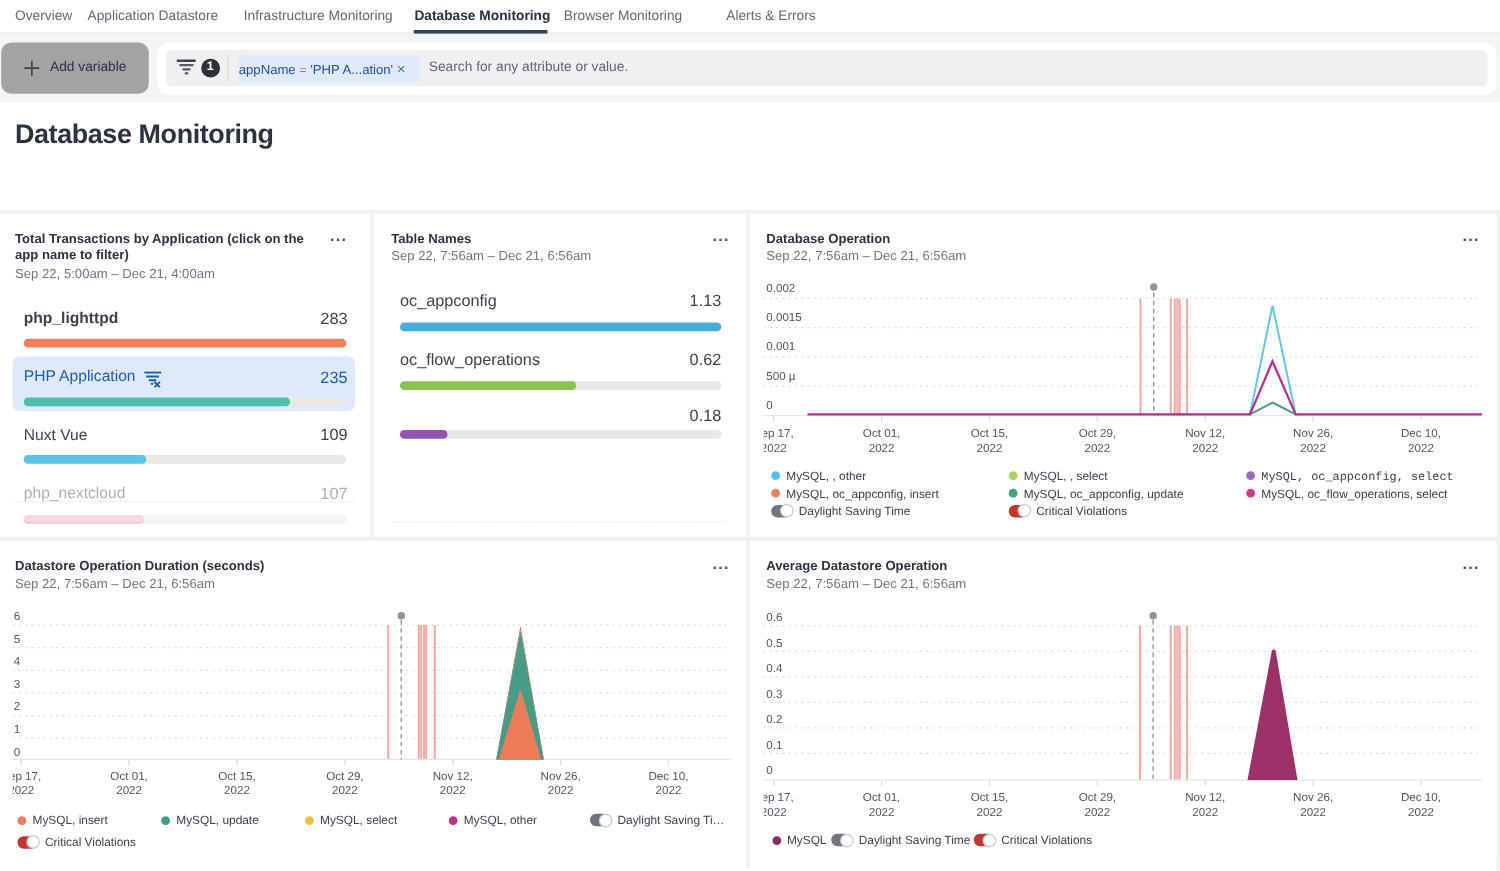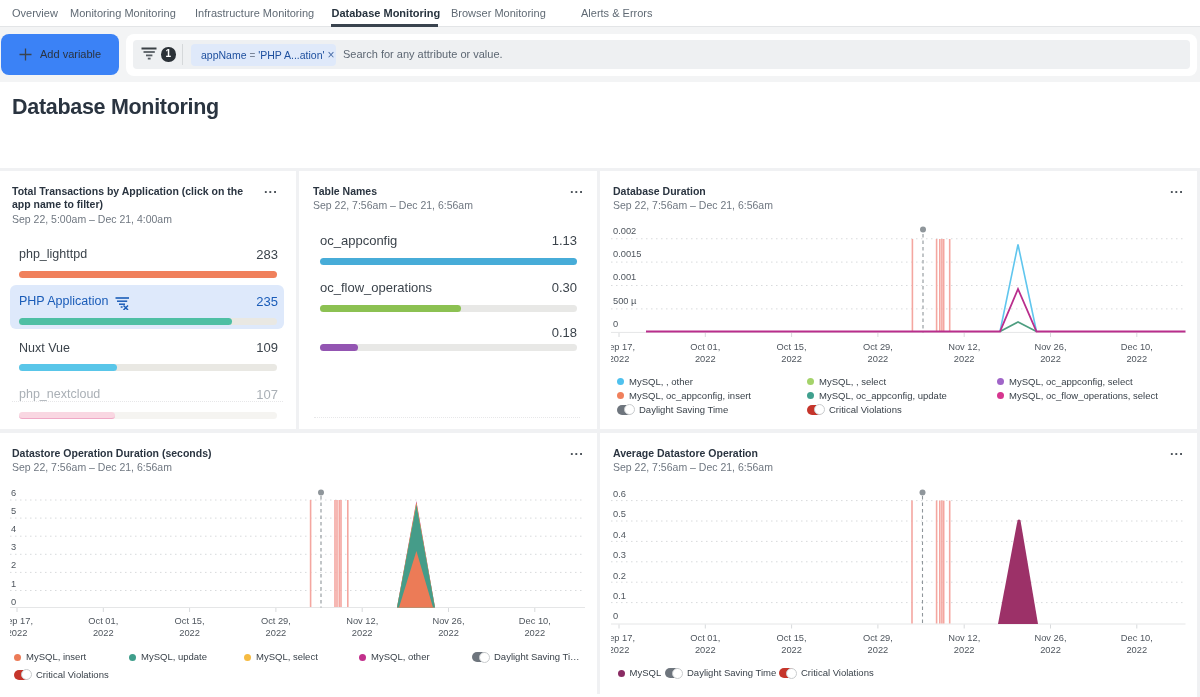--- a/index.html
+++ b/index.html
@@ -6,28 +6,28 @@
 html,body { font-family:"Liberation Sans", sans-serif; background:#fff; }
 #app { position:relative; width:1200px; height:697px; background:#fff; overflow:hidden; }
 .abs { position:absolute; }
 
 .nav { position:absolute; left:0; top:0; width:1200px; height:26.5px; border-bottom:1px solid #e3e5e7; background:#fff; }
 .nav span { position:absolute; top:7px; font-size:11px; color:#606a74; white-space:nowrap; }
 .nav .active { color:#27333e; font-weight:700; }
 .nav .underline { position:absolute; height:2.5px; background:#39434e; top:24px; }
 
 .fbar { position:absolute; left:0; top:27px; width:1200px; height:55px; background:#f3f4f5; }
-.addvar { position:absolute; left:1px; top:7px; width:118px; height:41px; background:#3b82f6; border-radius:8px; }
+.addvar { position:absolute; left:1px; top:7px; width:118px; height:41px; background:#a3a3a3; border-radius:8px; }
 .addvar .plus { position:absolute; left:17.5px; top:14px; width:13px; height:13px; }
 .addvar .lbl { position:absolute; left:39px; top:13.5px; font-size:11px; color:#2a3340; font-weight:400; }
 .fcard { position:absolute; left:126px; top:7px; width:1071px; height:42px; background:#fff; border-radius:8px; }
 .finner { position:absolute; left:7px; top:6px; width:1057px; height:29px; background:#eef0f2; border-radius:4px; }
 .badge1 { position:absolute; left:28px; top:7px; width:14.5px; height:14.5px; border-radius:50%; background:#2b3137; color:#fff; font-size:10px; font-weight:700; text-align:center; line-height:14.5px; }
 .fdivider { position:absolute; left:49px; top:4px; width:1px; height:21px; background:#d5d8da; }
-.fpill { position:absolute; left:58px; top:3.5px; width:145px; height:22px; background:#dfe9fa; border-radius:4px; font-size:10.5px; color:#1d4f9e; line-height:22px; padding:0 10px; white-space:nowrap; }
+.fpill { position:absolute; left:58px; top:3.5px; width:145px; height:22px; background:#dfe9fa; border-radius:4px; font-size:10.5px; color:#1d4f9e; line-height:22px; padding:0 0; white-space:nowrap; }
 .fsearch { position:absolute; left:210px; top:7.5px; font-size:11px; color:#5d6773; }
 
 .ptitle { position:absolute; left:12px; top:94.5px; font-size:21.5px; font-weight:700; color:#2a3440; letter-spacing:-0.3px; }
 .psub { position:absolute; left:12px; top:129.5px; font-size:11px; color:#30383f; }
 .hgap { position:absolute; left:0; top:168px; width:1200px; height:3px; background:#f0f1f3; }
 
 .panel { position:absolute; background:#fff; overflow:hidden; }
 .gapv { position:absolute; background:#f0f1f3; }
 .ptit { position:absolute; font-size:10.5px; font-weight:700; color:#2a3440; line-height:13.5px; }
 .psub2 { position:absolute; font-size:10.5px; color:#6f7781; }
@@ -41,21 +41,21 @@
 .ldot { display:inline-block; width:7px; height:7px; border-radius:50%; margin-right:5px; vertical-align:middle; }
 .toggle { display:inline-block; position:relative; width:16px; height:10px; border-radius:5px; vertical-align:middle; margin-right:6px; }
 .toggle .knob { position:absolute; right:-2px; top:-0.5px; width:11px; height:11px; border-radius:50%; background:#fff; border:1px solid #c9ccce; }
 </style>
 </head>
 <body>
 <div id="app">
 
   <div class="nav">
     <span style="left:12px">Overview</span>
-    <span style="left:70px">Monitoring Monitoring</span>
+    <span style="left:70px">Application Datastore</span>
     <span style="left:195px">Infrastructure Monitoring</span>
     <span class="active" style="left:331.5px">Database Monitoring</span>
     <span style="left:451px">Browser Monitoring</span>
     <span style="left:581px">Alerts &amp; Errors</span>
     <div class="underline" style="left:331px; width:107px;"></div>
   </div>
 
   <div class="fbar">
     <div class="addvar">
       <svg class="plus" viewBox="0 0 13 13">
@@ -87,21 +87,21 @@
   <div class="gapv" style="left:1197px; top:171px; width:3px; height:526px;"></div>
   <div class="gapv" style="left:0px; top:428.5px; width:1200px; height:4.5px;"></div>
   <div class="gapv" style="left:597px; top:433px; width:3px; height:258px;"></div>
   <div class="gapv" style="left:0px; top:691px; width:1200px; height:3px;"></div>
 
   <div class="panel" style="left:0; top:171px; width:295.5px; height:257.5px;">
     <div class="ptit" style="left:12px; top:13.5px; width:240px;">Total Transactions by Application (click on the app name to filter)</div>
     <div class="dots" style="left:264px; top:10px;">...</div>
     <div class="psub2" style="left:12px; top:41.5px;">Sep 22, 5:00am – Dec 21, 4:00am</div>
 
-    <div class="rowlbl" style="left:19px; top:76px;">php_lighttpd</div>
+    <div class="rowlbl" style="left:19px; top:76px;font-weight:bold;">php_lighttpd</div>
     <div class="rowval" style="right:17.5px; top:75.5px;">283</div>
     <div class="bar" style="left:19px; top:99.5px; width:258px; background:#f0805c;"></div>
 
     <div class="abs" style="left:10px; top:114px; width:273.5px; height:44px; background:#dee9fb; border-radius:6px;"></div>
     <div class="rowlbl" style="left:19px; top:123px; color:#1a5cb8;">PHP Application</div>
     <svg style="position:absolute; left:115px; top:126px;" width="15" height="13" viewBox="0 0 15 13">
       <path d="M0.5 1 H14" stroke="#1a5cb8" stroke-width="1.6"></path>
       <path d="M2 4.2 H12.2" stroke="#1a5cb8" stroke-width="1.5"></path>
       <path d="M4 7.2 H10" stroke="#1a5cb8" stroke-width="1.5"></path>
       <path d="M5.7 10 H7.6" stroke="#1a5cb8" stroke-width="1.5"></path>
@@ -126,32 +126,32 @@
   <div class="panel" style="left:298.5px; top:171px; width:298.5px; height:257.5px;">
     <div class="ptit" style="left:14.5px; top:13.5px;">Table Names</div>
     <div class="dots" style="left:271.5px; top:10px;">...</div>
     <div class="psub2" style="left:14.5px; top:28px;">Sep 22, 7:56am – Dec 21, 6:56am</div>
 
     <div class="rowlbl" style="left:21.5px; top:61.5px; font-size:13px;">oc_appconfig</div>
     <div class="rowval" style="right:20px; top:61.5px; font-size:13px;">1.13</div>
     <div class="bar" style="left:21.5px; top:86.5px; width:257px; background:#47acd8;"></div>
 
     <div class="rowlbl" style="left:21.5px; top:108.5px; font-size:13px;">oc_flow_operations</div>
-    <div class="rowval" style="right:20px; top:108.5px; font-size:13px;">0.30</div>
+    <div class="rowval" style="right:20px; top:108.5px; font-size:13px;">0.62</div>
     <div class="track" style="left:21.5px; top:133.5px; width:257px; background:#e8e8e6;"></div>
     <div class="bar" style="left:21.5px; top:133.5px; width:141px; background:#8cc152;"></div>
 
     <div class="abs" style="left:15px; top:246px; width:266px; border-top:1px dotted #e7e7e9;"></div>
     <div class="rowval" style="right:20px; top:153.5px; font-size:13px;">0.18</div>
     <div class="track" style="left:21.5px; top:173px; width:257px; background:#e8e8e6;"></div>
     <div class="bar" style="left:21.5px; top:173px; width:38px; background:#9355b2;"></div>
   </div>
 
   <div class="panel" style="left:600px; top:171px; width:597px; height:257.5px;">
-    <div class="ptit" style="left:13px; top:13.5px;">Database Duration</div>
+    <div class="ptit" style="left:13px; top:13.5px;">Database Operation</div>
     <div class="dots" style="left:570px; top:10px;">...</div>
     <div class="psub2" style="left:13px; top:28px;">Sep 22, 7:56am – Dec 21, 6:56am</div>
     <svg width="597" height="257" viewBox="0 0 597 257" style="position:absolute;left:0;top:0;">
 
       <g stroke="#d8dadc" stroke-width="1" stroke-dasharray="1.5,3.5">
         <line x1="11" y1="67.75" x2="585.5" y2="67.75"></line>
         <line x1="11" y1="91.1" x2="585.5" y2="91.1"></line>
         <line x1="11" y1="114.5" x2="585.5" y2="114.5"></line>
         <line x1="11" y1="137.9" x2="585.5" y2="137.9"></line>
       </g>
@@ -207,21 +207,21 @@
       <line x1="323" y1="63" x2="323" y2="161.4" stroke="#8f969b" stroke-width="1.1" stroke-dasharray="3.5,3"></line>
       <circle cx="323" cy="58.5" r="3" fill="#8f969b"></circle>
 
       <polyline points="400,160.5 418,151 436.5,160.5" fill="none" stroke="#4e9e81" stroke-width="1.6"></polyline>
       <polyline points="400,160.5 418,73.5 436.5,160.5" fill="none" stroke="#60c6ee" stroke-width="1.6"></polyline>
       <path d="M46 160.5 H400 L418 118 L436.5 160.5 H585.5" fill="none" stroke="#b92e8c" stroke-width="1.8"></path>
     </svg>
 
     <div class="leg" style="left:17px; top:204.5px;"><span class="ldot" style="background:#4fc1ee"></span>MySQL, , other</div>
     <div class="leg" style="left:207px; top:204.5px;"><span class="ldot" style="background:#a4d36a"></span>MySQL, , select</div>
-    <div class="leg" style="left:397px; top:204.5px;"><span class="ldot" style="background:#a065c8"></span>MySQL, oc_appconfig, select</div>
+    <div class="leg" style="left:397px; top:204.5px;font-family:Liberation Mono, monospace;"><span class="ldot" style="background:#a065c8"></span>MySQL, oc_appconfig, select</div>
     <div class="leg" style="left:17px; top:218.5px;"><span class="ldot" style="background:#f0805c"></span>MySQL, oc_appconfig, insert</div>
     <div class="leg" style="left:207px; top:218.5px;"><span class="ldot" style="background:#3fa08e"></span>MySQL, oc_appconfig, update</div>
     <div class="leg" style="left:397px; top:218.5px;"><span class="ldot" style="background:#d6368f"></span>MySQL, oc_flow_operations, select</div>
     <div class="leg" style="left:17px; top:232.5px;"><span class="toggle" style="background:#6e757d"><span class="knob"></span></span>Daylight Saving Time</div>
     <div class="leg" style="left:207px; top:232.5px;"><span class="toggle" style="background:#c5352b"><span class="knob"></span></span>Critical Violations</div>
   </div>
 
   <div class="panel" style="left:0; top:433px; width:597px; height:330px;">
     <div class="ptit" style="left:12px; top:13.5px;">Datastore Operation Duration (seconds)</div>
     <div class="dots" style="left:570px; top:10px;">...</div>

